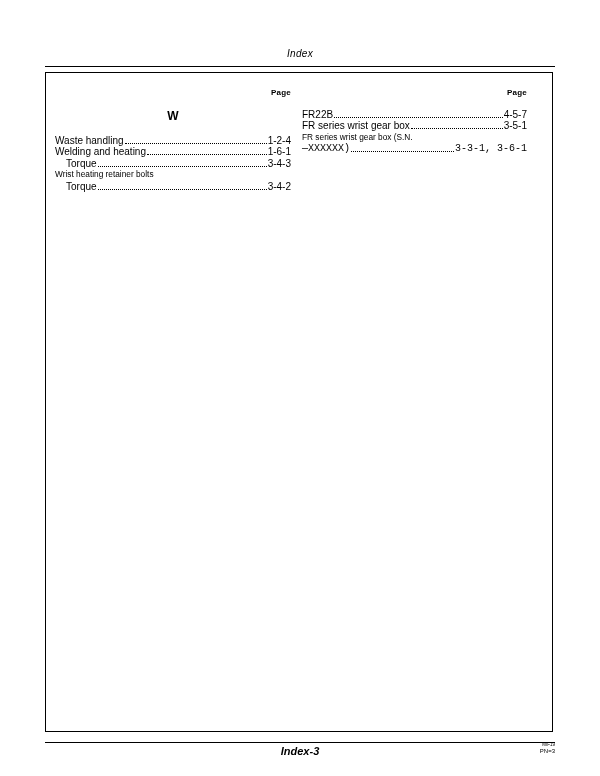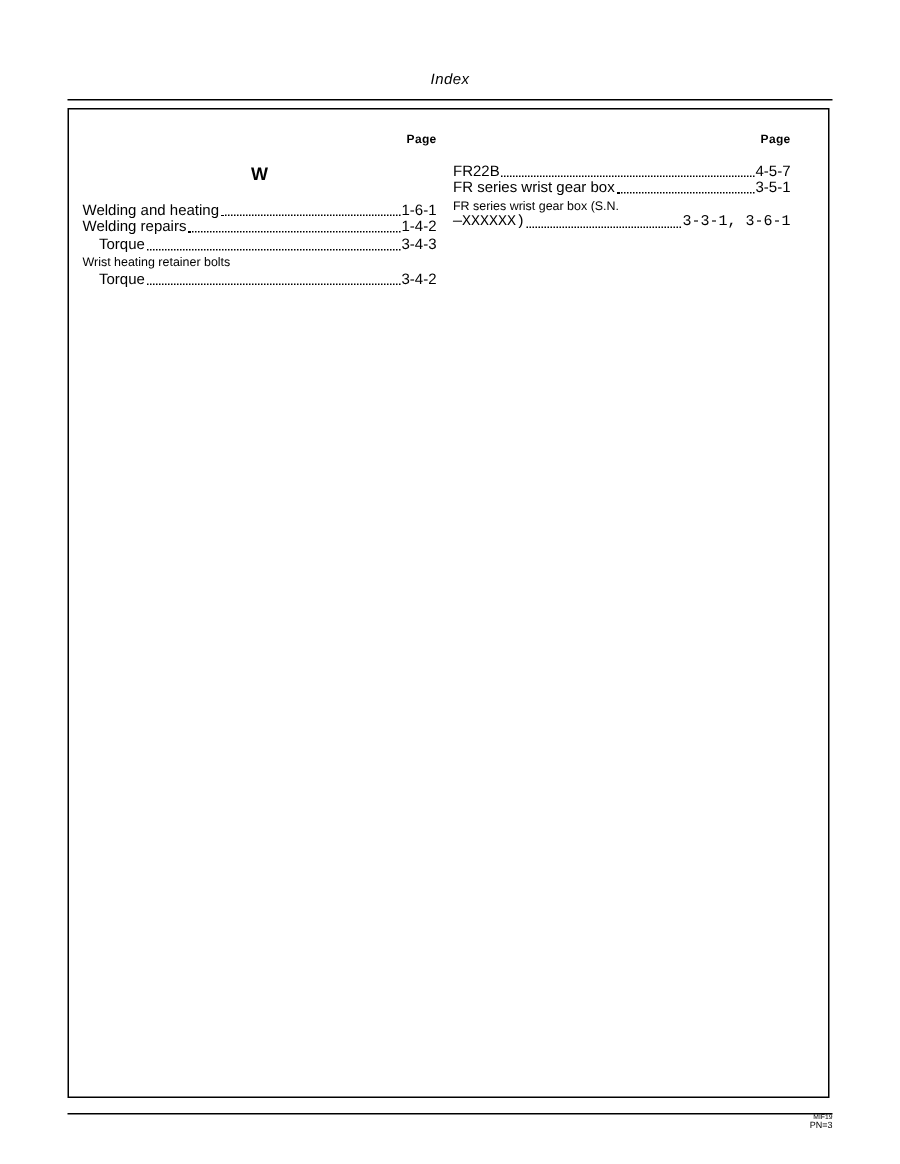--- a/index.html
+++ b/index.html
@@ -150,28 +150,28 @@
 
   <div class="content-box"></div>
 
   <div class="columns">
 
     <div class="col">
       <div class="page-label">Page</div>
       <div class="letter-head">W</div>
 
       <div class="entry">
+        <span class="txt">Waste handling</span>
+        <span class="dots"></span>
+        <span class="pg">1-2-4</span>
+      </div>
+      <div class="entry">
         <span class="txt">Welding and heating</span>
         <span class="dots"></span>
         <span class="pg">1-6-1</span>
-      </div>
-      <div class="entry">
-        <span class="txt">Welding repairs</span>
-        <span class="dots"></span>
-        <span class="pg">1-4-2</span>
       </div>
       <div class="entry indent1">
         <span class="txt">Torque</span>
         <span class="dots"></span>
         <span class="pg">3-4-3</span>
       </div>
       <div class="plain">Wrist heating retainer bolts</div>
       <div class="entry indent1">
         <span class="txt">Torque</span>
         <span class="dots"></span>
@@ -197,18 +197,19 @@
       <div class="entry indent2">
         <span class="txt">—XXXXXX)</span>
         <span class="dots"></span>
         <span class="pg">3-3-1, 3-6-1</span>
       </div>
     </div>
 
   </div>
 
   <div class="footer-rule"></div>
+  <div class="footer-title">Index-3</div>
   <div class="footer-code">
     <div class="c1">MIF19</div>
     <div class="c2">PN=3</div>
   </div>
 
 </div>
 
 </body></html>

